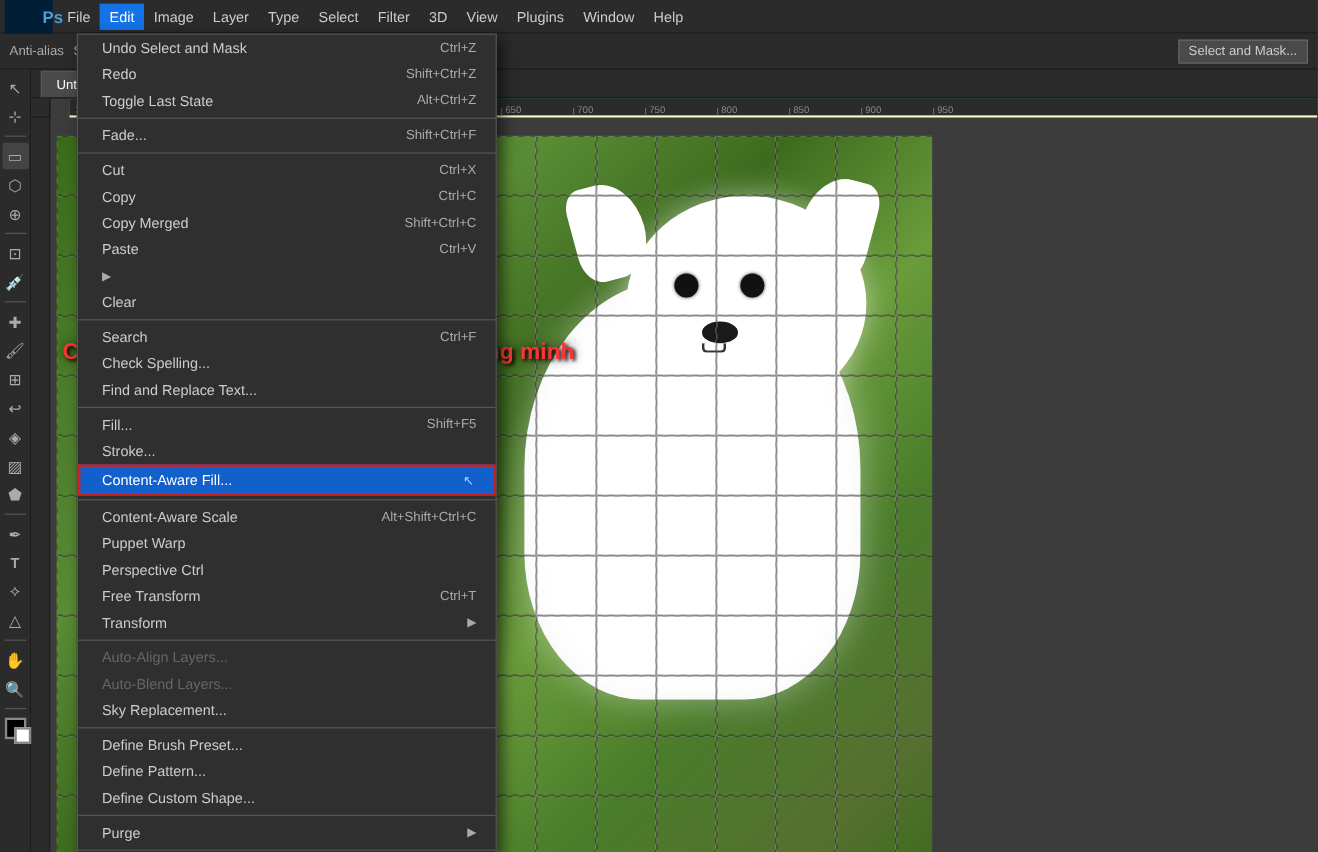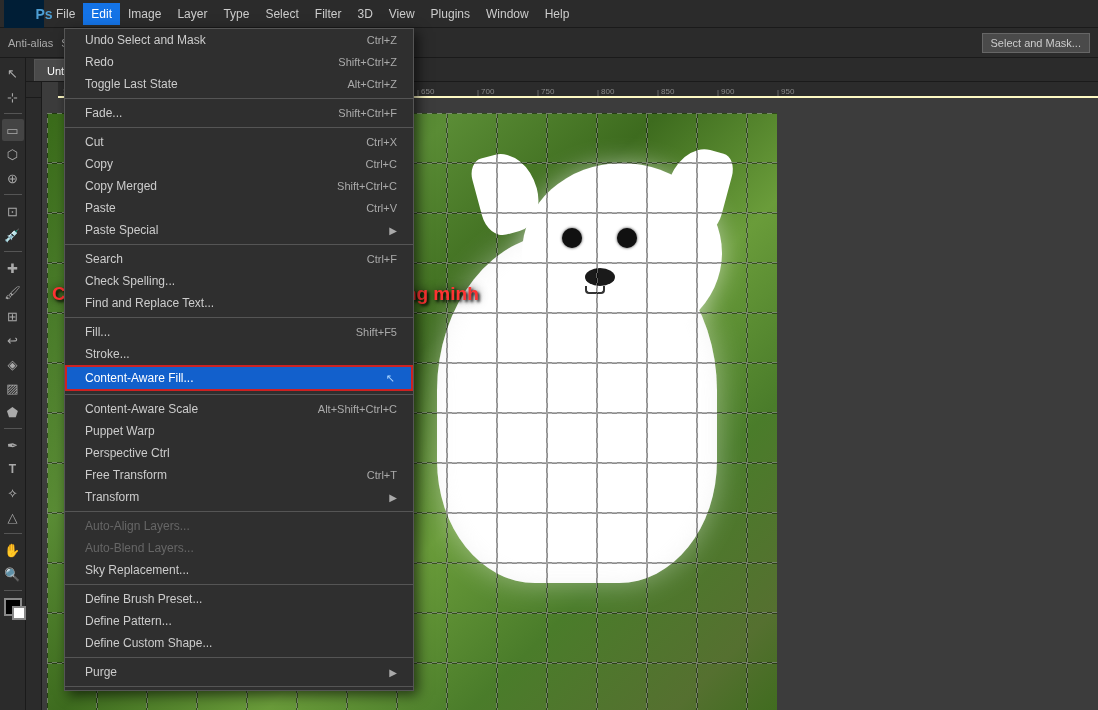--- a/index.html
+++ b/index.html
@@ -242,22 +242,24 @@
   </div>
   <div class="dropdown-item">
     <span class="dropdown-item-label">Copy Merged</span>
     <span class="shortcut">Shift+Ctrl+C</span>
   </div>
   <div class="dropdown-item">
     <span class="dropdown-item-label">Paste</span>
     <span class="shortcut">Ctrl+V</span>
   </div>
   <div class="dropdown-item">
-    <span class="dropdown-item-label">Paste Special</span>
     <span class="arrow">▶</span>
+  </div>
+  <div class="dropdown-item">
+    <span class="dropdown-item-label">Clear</span>
   </div>
   <div class="dropdown-divider"></div>
   <div class="dropdown-item">
     <span class="dropdown-item-label">Search</span>
     <span class="shortcut">Ctrl+F</span>
   </div>
   <div class="dropdown-item">
     <span class="dropdown-item-label">Check Spelling...</span>
   </div>
   <div class="dropdown-item">

